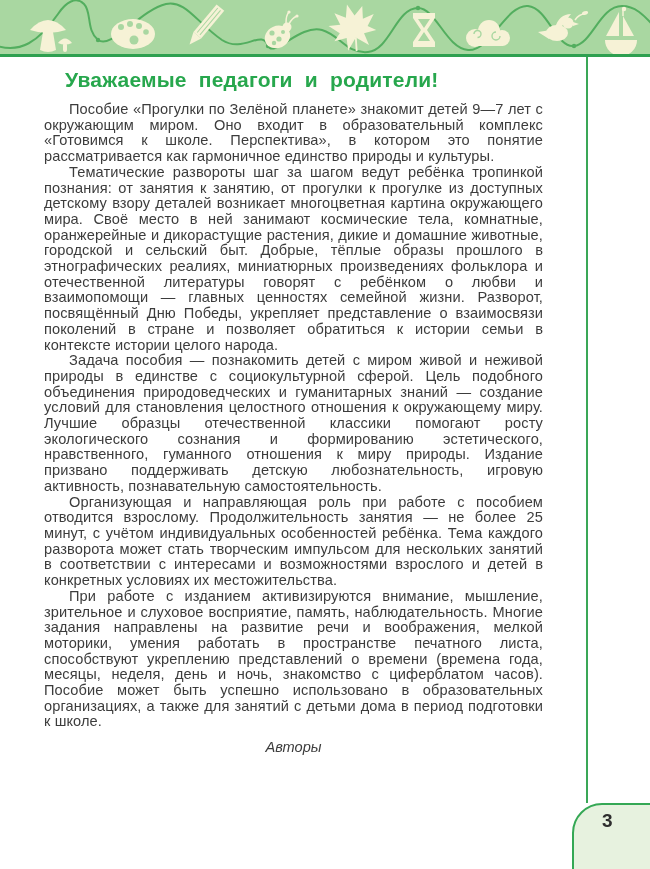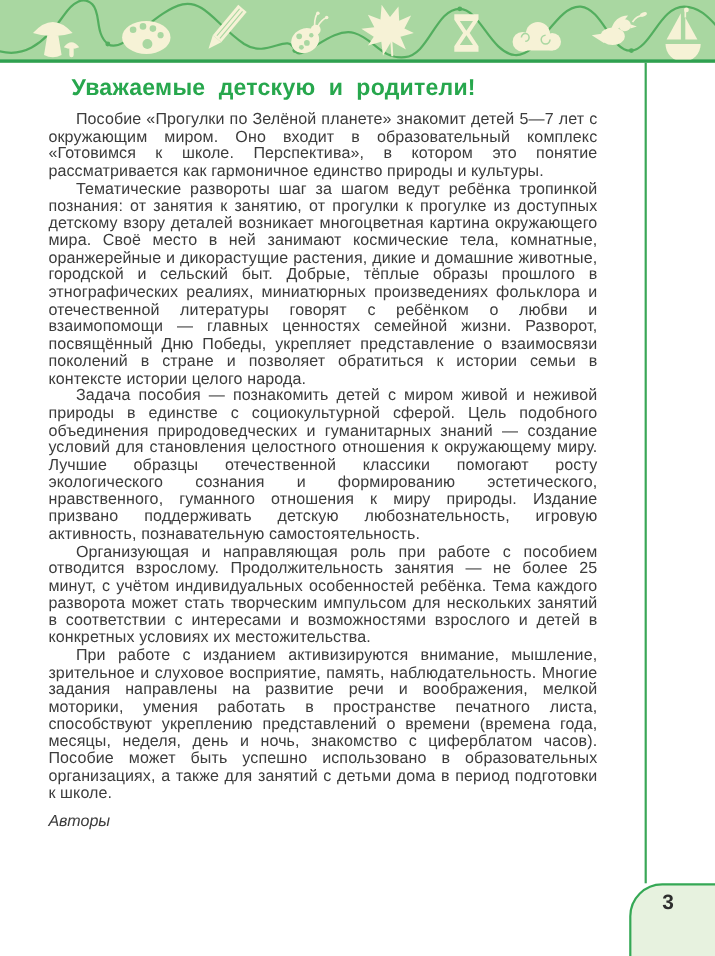--- a/index.html
+++ b/index.html
@@ -31,21 +31,21 @@
     margin:4px 0 9px 21px;
     font-size:21px;line-height:26px;font-weight:bold;
     color:#27a74d;word-spacing:6px;letter-spacing:0.2px;
   }
   .content p{
     margin:0;font-size:14.6px;line-height:15.7px;color:#3c3c3c;
     text-align:justify;text-indent:25px;letter-spacing:0.1px;
     hyphens:auto;-webkit-hyphens:auto;
   }
   .signature{
-    margin-top:9px;text-align:left;font-style:italic;
+    margin-top:9px;text-align:center;font-style:italic;
     font-size:14.6px;line-height:16px;color:#3c3c3c;
   }
 </style>
 </head>
 <body>
 
 <div class="page">
 
   <div class="strip">
     <svg viewBox="0 0 650 54" xmlns="http://www.w3.org/2000/svg">
@@ -137,22 +137,22 @@
         <path fill="#f6f2d6" d="M-16,8 A16,16 0 0,0 16,8 Z"></path>
         <path fill="#f6f2d6" d="M-2,-20 L-2,4 L-15,4 Z"></path>
         <path fill="#f6f2d6" d="M2,-16 L2,4 L13,4 Z"></path>
         <path d="M2,-16 L2,-22" stroke="#f6f2d6" stroke-width="1.5"></path>
         <circle cx="3" cy="-23" r="2.2" fill="#f6f2d6"></circle>
       </g>
     </svg>
   </div>
 
   <div class="content">
-    <h1>Уважаемые детскую и родители!</h1>
-    <p>Пособие «Прогулки по Зелёной планете» знакомит детей 5—7 лет с окружающим миром. Оно входит в образовательный комплекс «Готовимся к школе. Перспектива», в котором это понятие рассматривается как гармоничное единство природы и культуры.</p>
+    <h1>Уважаемые педагоги и родители!</h1>
+    <p>Пособие «Прогулки по Зелёной планете» знакомит детей 9—7 лет с окружающим миром. Оно входит в образовательный комплекс «Готовимся к школе. Перспектива», в котором это понятие рассматривается как гармоничное единство природы и культуры.</p>
     <p>Тематические развороты шаг за шагом ведут ребёнка тропинкой познания: от занятия к занятию, от прогулки к прогулке из доступных детскому взору деталей возникает многоцветная картина окружающего мира. Своё место в ней занимают космические тела, комнатные, оранжерейные и дикорастущие растения, дикие и домашние животные, городской и сельский быт. Добрые, тёплые образы прошлого в этнографических реалиях, миниатюрных произведениях фольклора и отечественной литературы говорят с ребёнком о любви и взаимопомощи — главных ценностях семейной жизни. Разворот, посвящённый Дню Победы, укрепляет представление о взаимосвязи поколений в стране и позволяет обратиться к истории семьи в контексте истории целого народа.</p>
     <p>Задача пособия — познакомить детей с миром живой и неживой природы в единстве с социокультурной сферой. Цель подобного объединения природоведческих и гуманитарных знаний — создание условий для становления целостного отношения к окружающему миру. Лучшие образцы отечественной классики помогают росту экологического сознания и формированию эстетического, нравственного, гуманного отношения к миру природы. Издание призвано поддерживать детскую любознательность, игровую активность, познавательную самостоятельность.</p>
     <p>Организующая и направляющая роль при работе с пособием отводится взрослому. Продолжительность занятия — не более 25 минут, с учётом индивидуальных особенностей ребёнка. Тема каждого разворота может стать творческим импульсом для нескольких занятий в соответствии с интересами и возможностями взрослого и детей в конкретных условиях их местожительства.</p>
     <p>При работе с изданием активизируются внимание, мышление, зрительное и слуховое восприятие, память, наблюдательность. Многие задания направлены на развитие речи и воображения, мелкой моторики, умения работать в пространстве печатного листа, способствуют укреплению представлений о времени (времена года, месяцы, неделя, день и ночь, знакомство с циферблатом часов). Пособие может быть успешно использовано в образовательных организациях, а также для занятий с детьми дома в период подготовки к школе.</p>
     <div class="signature">Авторы</div>
   </div>
 
   <div class="rule"></div>
 
   <div class="tab">

